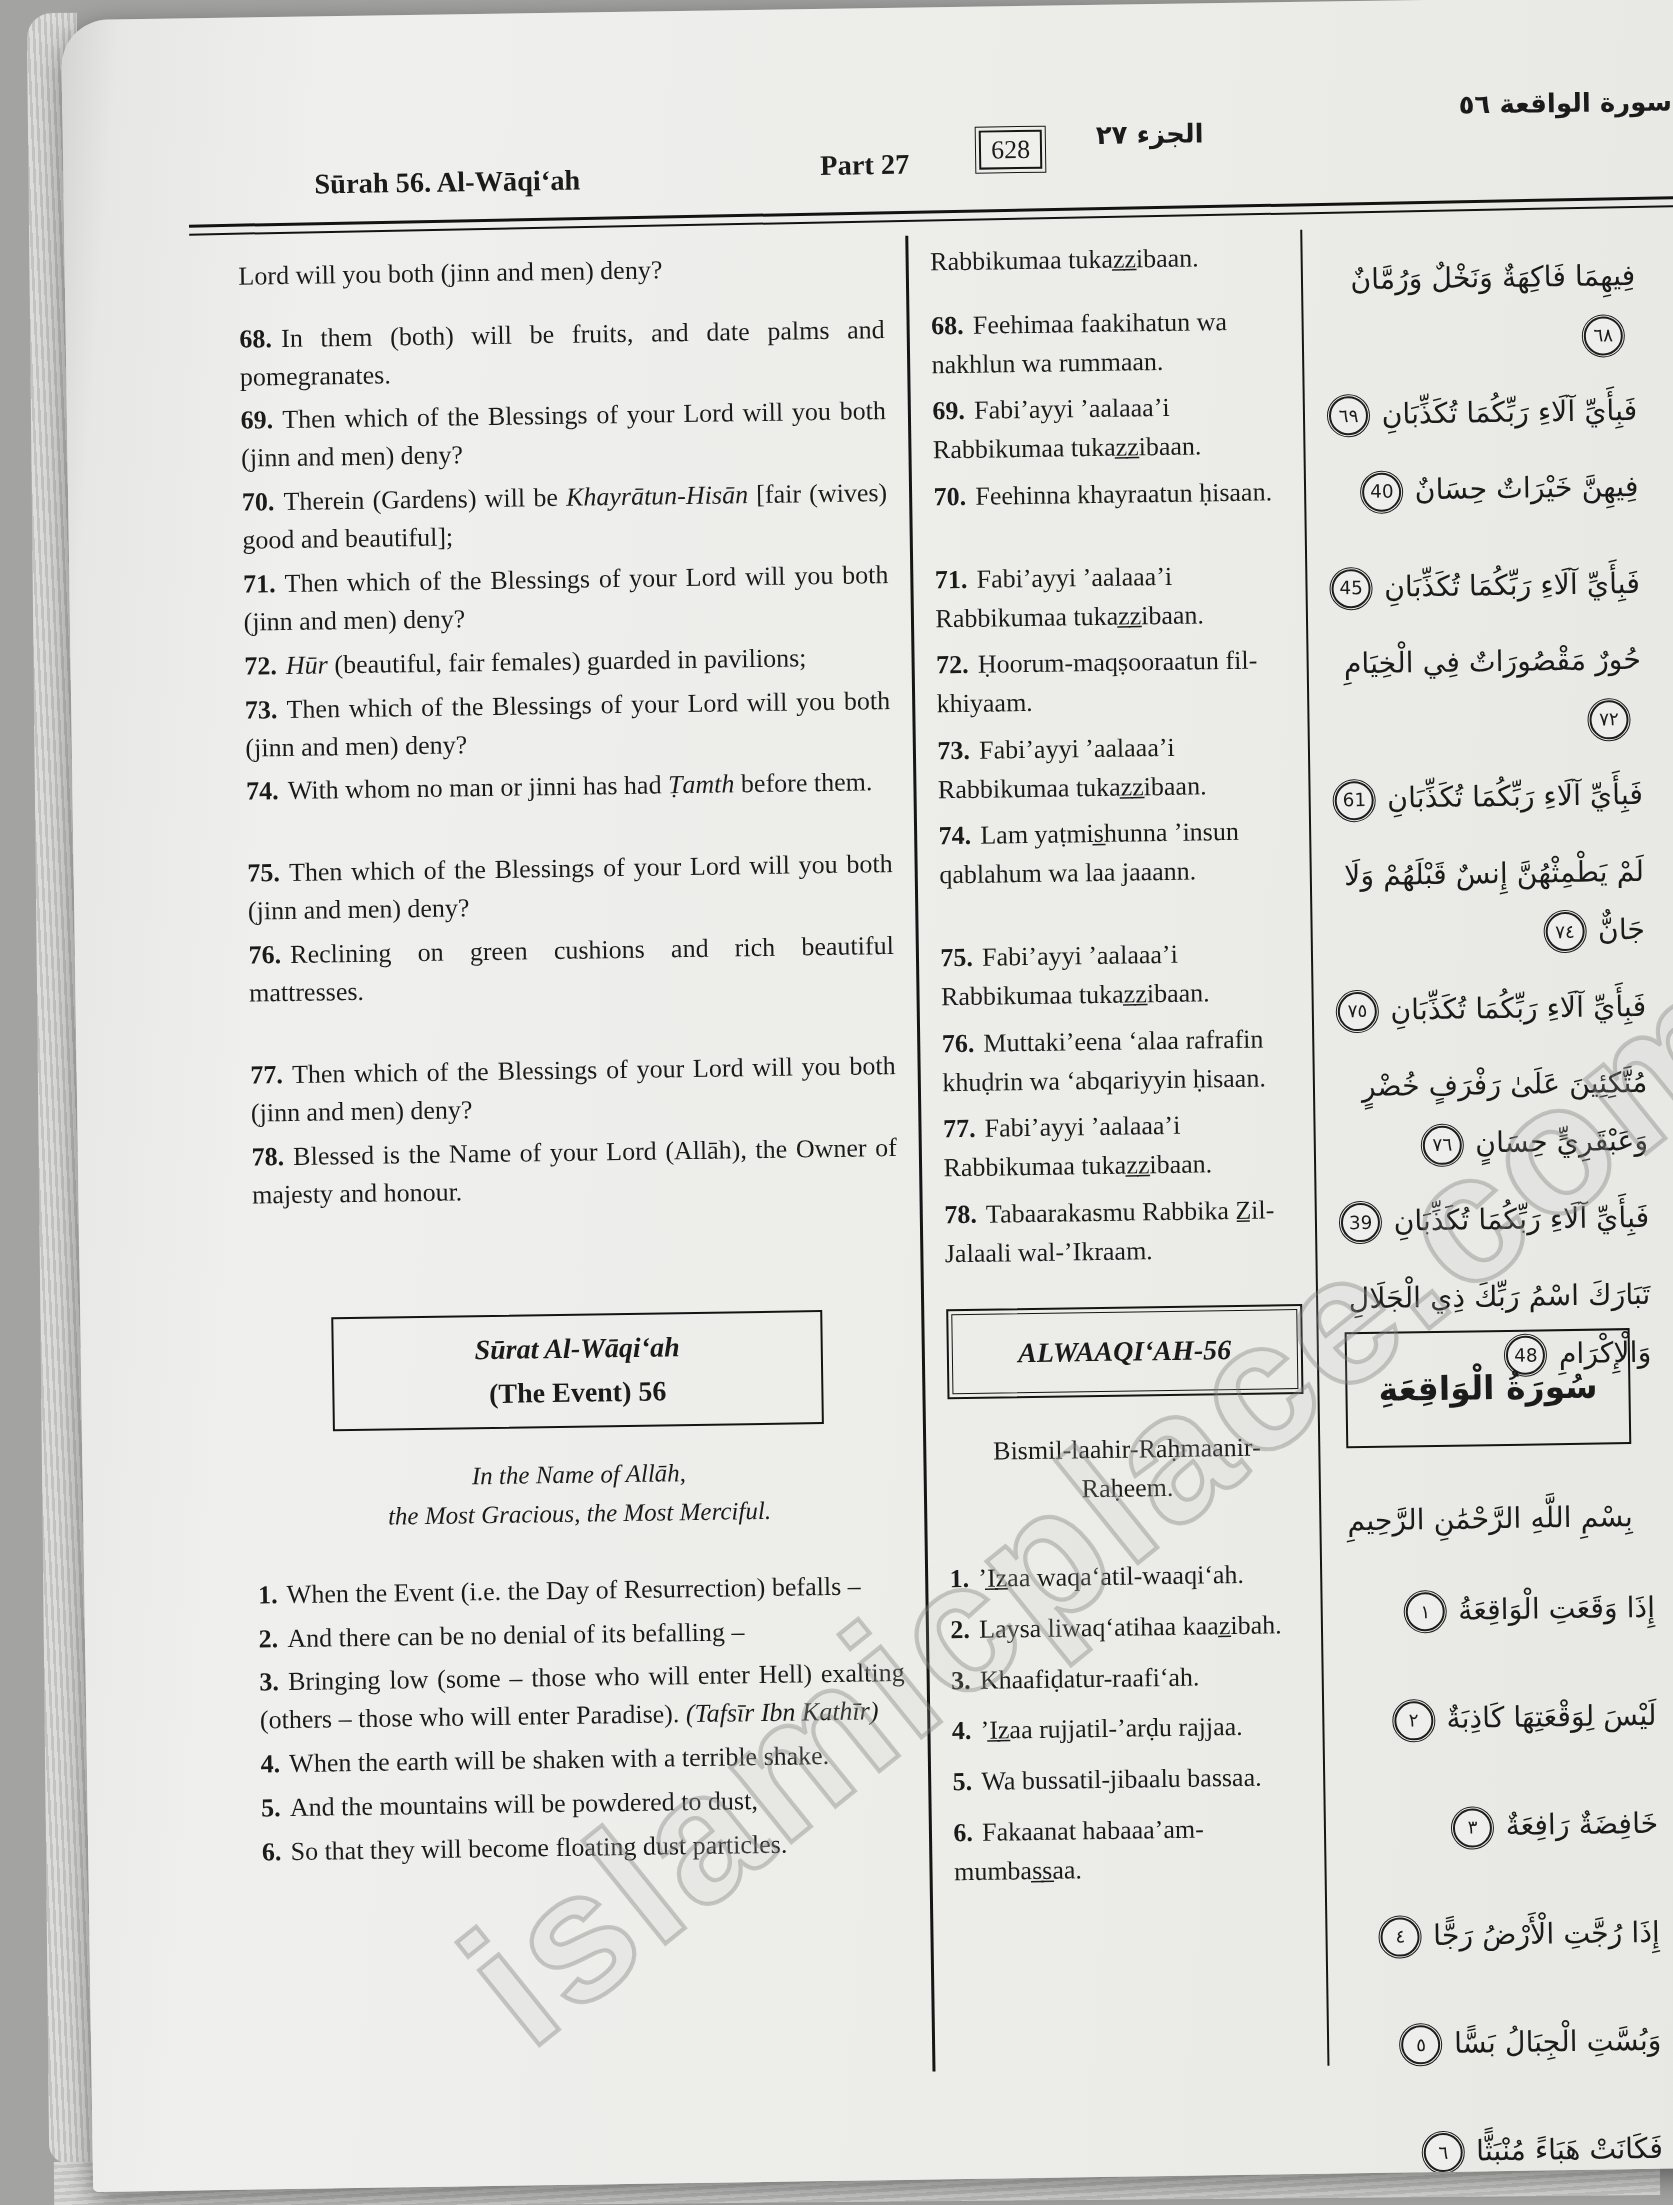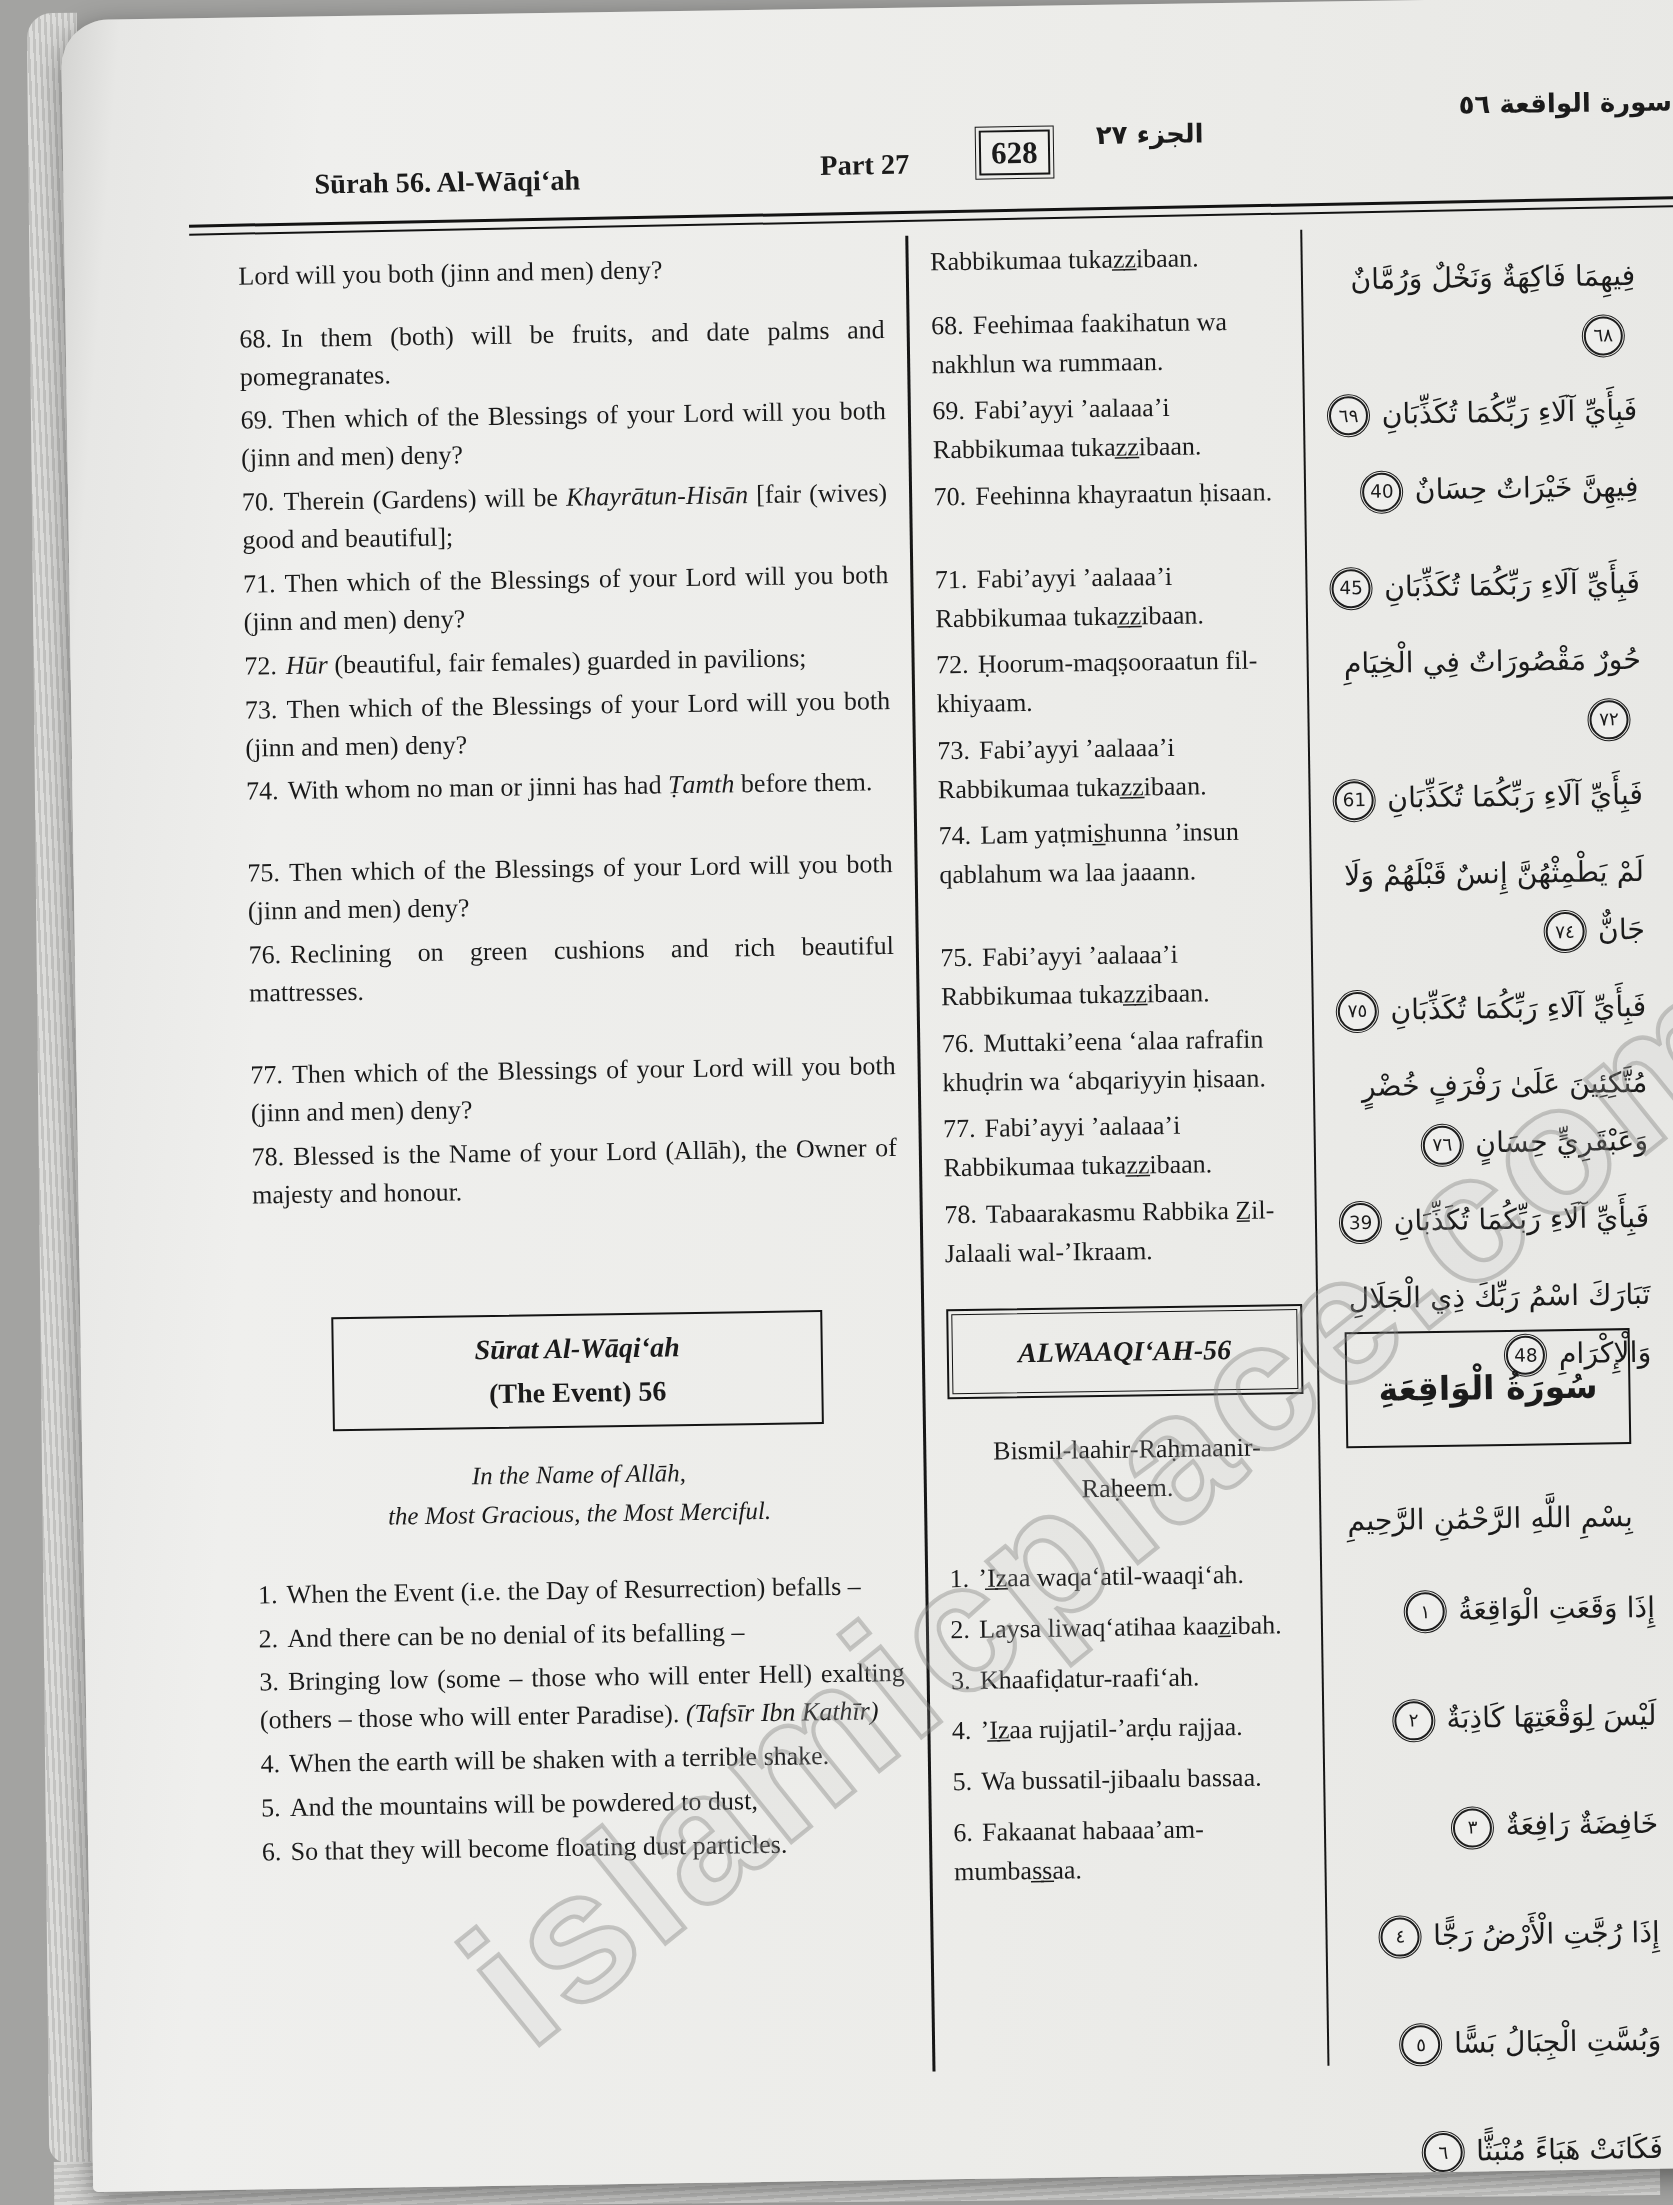--- a/index.html
+++ b/index.html
@@ -14,39 +14,39 @@
     transform:rotate(-0.5deg);}
   
   .page{position:absolute;left:77px;top:8.4px;width:1633px;height:2172px;
     background:linear-gradient(95deg,#d3d3d1 0px,#e7e7e5 59px,#efefed 268px,#ecece9 58%,#e7e7e4 100%);
     border-radius:47px 5px 5px 5px;box-shadow:0 8.4px 28.4px rgba(0,0,0,.45);
     transform:rotate(-0.85deg);transform-origin:50% 50%;overflow:hidden;}
   
   .hdr{position:absolute;left:0;top:0;width:100%;height:222px;}
   .hdr-left{position:absolute;left:251px;top:152px;font-weight:bold;font-size:28.4px;}
   .hdr-part{position:absolute;left:757px;top:141px;font-weight:bold;font-size:28.4px;}
-  .hdr-pagebox{position:absolute;left:916px;top:124px;font-weight:bold;font-size:31px;
+  .hdr-pagebox{position:absolute;left:916px;top:124px;font-weight:normal;font-size:26px;
     border:2.5px solid #161616;padding:2.5px 10px;outline:1.7px solid #161616;outline-offset:3.3px;background:#efefec;}
   .hdr-juz{position:absolute;left:1033px;top:115px;font-size:26px;font-weight:bold;
     font-family:"DejaVu Sans",sans-serif;direction:rtl;}
   .hdr-right{position:absolute;right:23.4px;top:90px;font-size:26px;font-weight:bold;
     font-family:"DejaVu Sans",sans-serif;direction:rtl;}
   .drule{position:absolute;left:125px;top:203px;right:0;height:5.9px;
     border-top:3.3px solid #131313;border-bottom:2.5px solid #131313;transform:rotate(-0.25deg);}
   
   .cols{position:absolute;left:172px;top:228px;display:flex;align-items:stretch;height:1849px;}
   .vline{width:2.5px;background:#161616;height:1836px;}
   .col-eng{width:669px;padding:11.7px 22px 0 1.7px;box-sizing:border-box;font-size:26px;line-height:1.46;}
   .col-mid{width:392px;padding:6.7px 11.7px 0 22px;box-sizing:border-box;font-size:26px;line-height:1.5;}
   .col-ar{width:339px;padding:22px 6.7px 0 5px;box-sizing:border-box;direction:rtl;text-align:right;
     font-family:"DejaVu Sans",sans-serif;font-size:28.4px;line-height:2.05;}
   .top-sec{height:1056px;overflow:visible;}
   .col-eng .vb{text-align:justify;margin:0 0 5.9px 0;}
   .col-mid .vb{text-align:left;margin:0 0 7.5px 0;}
-  .num{font-weight:normal;margin-right:9.2px;}
+  .num{font-weight:bold;margin-right:9.2px;}
   .it{font-style:italic;}
   .mt-lg{margin-top:44px !important;}
   .gap-after{margin-bottom:25px !important;}
   
   .box-eng{border:2.5px solid #141414;width:74%;margin:5px auto 0 auto;text-align:center;padding:13.4px 5px 11.7px 5px;}
   .box-eng .l1{font-style:italic;font-weight:bold;font-size:28px;}
   .box-eng .l2{font-weight:bold;font-size:28px;margin-top:3.3px;}
   .box-mid{border:2.5px solid #141414;outline:0.8px solid #141414;outline-offset:-6.7px;
     margin:11.7px 1.7px 0 0;text-align:center;padding:22px 3.3px;font-weight:bold;font-style:italic;font-size:28px;}
   .box-ar{border:2.5px solid #141414;width:84%;margin:25px auto 0 auto;text-align:center;

